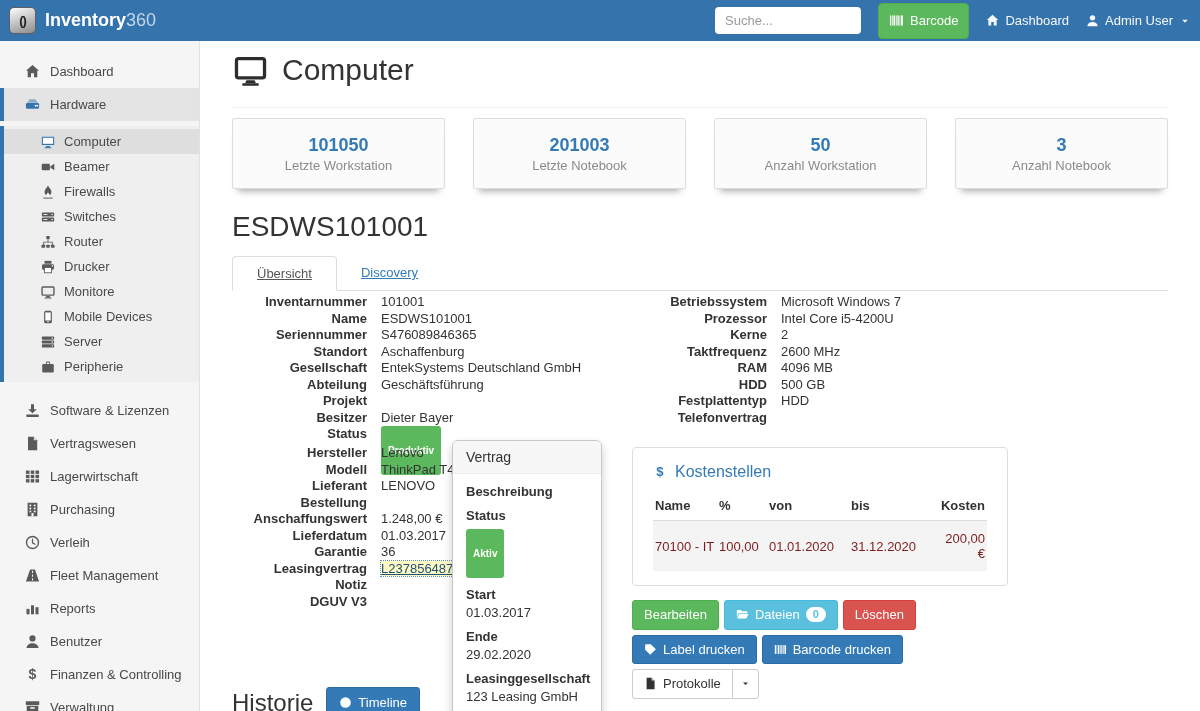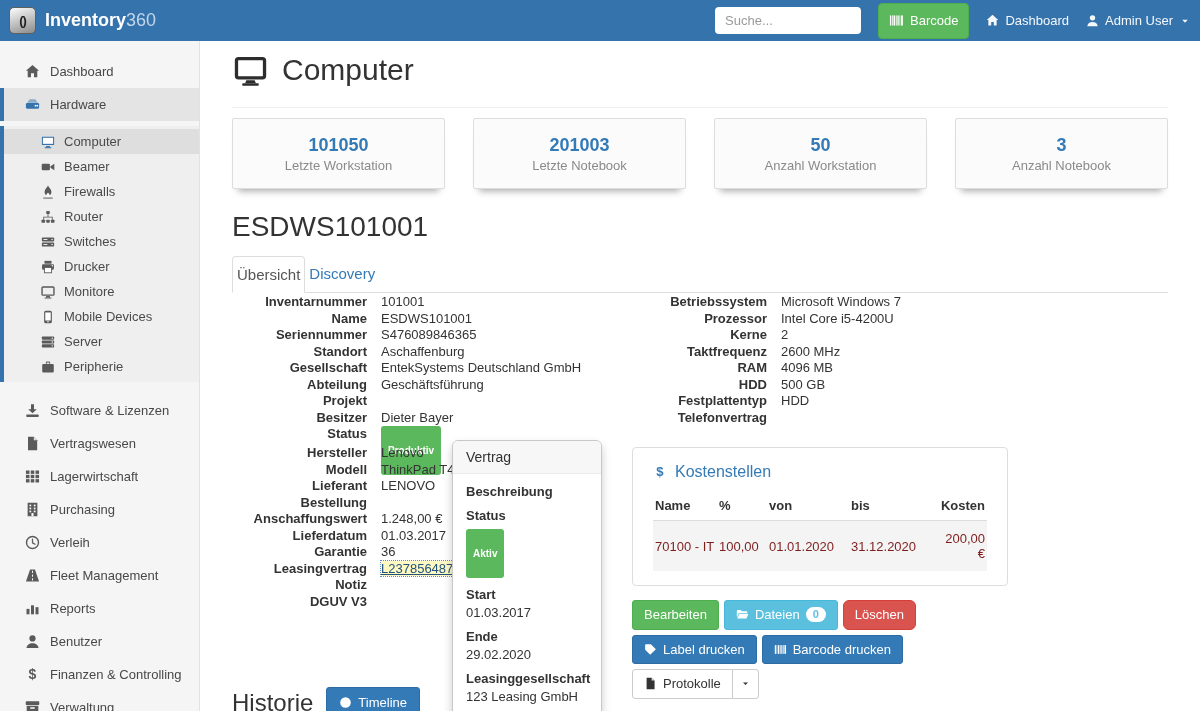--- a/index.html
+++ b/index.html
@@ -43,21 +43,21 @@
   .page-head .ico { width:37px; height:33px; color:#2d2d2d; }
   .page-title { font-size:30px; color:#333; font-weight:normal; }
   .head-rule { position:absolute; left:32px; right:32px; top:66px; border-top:1px solid #eee; }
   .stats { position:absolute; left:32px; right:32px; top:77px; display:grid; grid-template-columns:repeat(4,1fr); gap:28px; }
   .stat-card { height:71px; background:#fbfbfb; border:1px solid #ddd; border-radius:2px; display:flex; flex-direction:column; align-items:center; justify-content:center; box-shadow:0 8px 7px -6px rgba(0,0,0,.35); cursor:pointer; }
   .stat-value { font-size:18px; font-weight:bold; color:#337ab7; }
   .stat-label { font-size:13px; color:#8a8a8a; margin-top:2px; }
 
   .asset-name { position:absolute; left:32px; top:170px; font-size:28px; font-weight:normal; color:#333; }
   .tabs { position:absolute; left:32px; right:32px; top:215px; display:flex; border-bottom:1px solid #ddd; }
-  .tab { padding:9px 4px; font-size:15px; cursor:pointer; margin-bottom:-1px; }
+  .tab { padding:9px 24px; font-size:13px; cursor:pointer; margin-bottom:-1px;text-decoration:underline; }
   .tab.active { background:#fff; border:1px solid #ddd; border-bottom-color:#fff; border-radius:4px 4px 0 0; color:#555; }
   .tab.inactive { color:#337ab7; }
 
   .details { position:absolute; left:32px; top:253px; display:flex; }
   .col-left { width:400px; }
   .col-right { width:376px; }
   .drow { display:flex; line-height:16.5px; }
   .dlabel { width:135px; flex:none; text-align:right; font-weight:bold; color:#333; }
   .dvalue { margin-left:14px; color:#333; white-space:nowrap; }
   .badge { display:inline-block; background:#5cb85c; color:#fff; font-size:10px; font-weight:bold; padding:19px 7px; border-radius:3px; line-height:1.1; vertical-align:1px; }
@@ -72,21 +72,21 @@
   .ktable td { padding:10px 2px; background:#f4f4f4; color:#7f1d1d; }
   .ktable th:last-child, .ktable td:last-child { text-align:right; }
 
   
   .actions { margin-top:14px; }
   .btn-row { display:flex; gap:5px; margin-bottom:5px; }
   .btn { display:inline-flex; align-items:center; gap:6px; font-size:13px; font-family:inherit; padding:5px 11px; border-radius:3px; border:1px solid transparent; color:#fff; cursor:pointer; line-height:1.35; }
   .btn .ico { width:13px; height:13px; }
   .btn-success { background:#5cb85c; border-color:#4cae4c; }
   .btn-info { background:#5bc0de; border-color:#46b8da; }
-  .btn-danger { background:#d9534f; border-color:#d43f3a;border-radius:6px; }
+  .btn-danger { background:#d9534f; border-color:#d43f3a; }
   .btn-primary { background:#337ab7; border-color:#2e6da4; }
   .btn-default { background:#fff; border-color:#ccc; color:#333; }
   .count-badge { background:#fff; color:#5bc0de; border-radius:10px; font-size:11px; font-weight:bold; padding:2px 7px; line-height:1; }
   .btn-caret { padding:5px 8px; margin-left:-1px; border-radius:0 3px 3px 0; }
   .btn-caret .ico { width:9px; height:9px; color:#333; }
   .btn-main-split { border-radius:3px 0 0 3px; }
 
   
   .popover { position:absolute; left:452px; top:440px; width:150px; background:#fff; border:1px solid #c8c8c8; border-radius:6px; box-shadow:0 5px 10px rgba(0,0,0,.2); z-index:40; }
   .popover-header { padding:8px 13px; background:#f7f7f7; border-bottom:1px solid #ebebeb; border-radius:5px 5px 0 0; font-size:14px; color:#333; }
@@ -198,41 +198,41 @@
             <path d="M8 .6c1 2.6 3.9 3.9 3.9 7.3a3.9 3.9 0 1 1-7.8 0C4.1 4.7 7 3.2 8 .6Z"></path>
             <path d="M8 13.3a1.8 1.8 0 0 1-1.8-1.8c0-1 1-1.8 1.8-2.9.8 1.1 1.8 1.9 1.8 2.9A1.8 1.8 0 0 1 8 13.3Z" fill="#fff"></path>
             <rect x="2.6" y="14.4" width="10.8" height="1.1"></rect>
           </svg>
         </span>
         <span>Firewalls</span>
       </div>
     <div class="sub-item">
         <span class="ico">
           <svg viewBox="0 0 16 16">
-            <rect x="6" y="1.2" width="4" height="3.4" rx=".5"></rect>
-            <rect x="0.6" y="11.2" width="4" height="3.4" rx=".5"></rect>
-            <rect x="6" y="11.2" width="4" height="3.4" rx=".5"></rect>
-            <rect x="11.4" y="11.2" width="4" height="3.4" rx=".5"></rect>
-            <path d="M7.5 4.6h1v3h4.9v3.8h-1V8.6H3.6v2.8h-1V7.6h4.9Z"></path>
-          </svg>
-        </span>
-        <span>Router</span>
-      </div>
-    <div class="sub-item">
-        <span class="ico">
-          <svg viewBox="0 0 16 16">
             <rect x="1" y="2.8" width="14" height="4.6" rx="1"></rect>
             <rect x="1" y="8.6" width="14" height="4.6" rx="1"></rect>
             <rect x="2.8" y="4.6" width="4.5" height="1" fill="#fff"></rect>
             <rect x="2.8" y="10.4" width="4.5" height="1" fill="#fff"></rect>
             <circle cx="12.7" cy="5.1" r=".8" fill="#fff"></circle>
             <circle cx="12.7" cy="10.9" r=".8" fill="#fff"></circle>
           </svg>
         </span>
         <span>Switches</span>
+      </div>
+    <div class="sub-item">
+        <span class="ico">
+          <svg viewBox="0 0 16 16">
+            <rect x="6" y="1.2" width="4" height="3.4" rx=".5"></rect>
+            <rect x="0.6" y="11.2" width="4" height="3.4" rx=".5"></rect>
+            <rect x="6" y="11.2" width="4" height="3.4" rx=".5"></rect>
+            <rect x="11.4" y="11.2" width="4" height="3.4" rx=".5"></rect>
+            <path d="M7.5 4.6h1v3h4.9v3.8h-1V8.6H3.6v2.8h-1V7.6h4.9Z"></path>
+          </svg>
+        </span>
+        <span>Router</span>
       </div>
     <div class="sub-item">
         <span class="ico">
           <svg viewBox="0 0 16 16">
             <rect x="4" y="1" width="8" height="3.2"></rect>
             <rect x="1.2" y="4.8" width="13.6" height="6.2" rx="1.2"></rect>
             <circle cx="13" cy="6.6" r=".8" fill="#fff"></circle>
             <rect x="3.9" y="8.6" width="8.2" height="6" fill="#fff" stroke="currentColor" stroke-width="1"></rect>
           </svg>
         </span>

